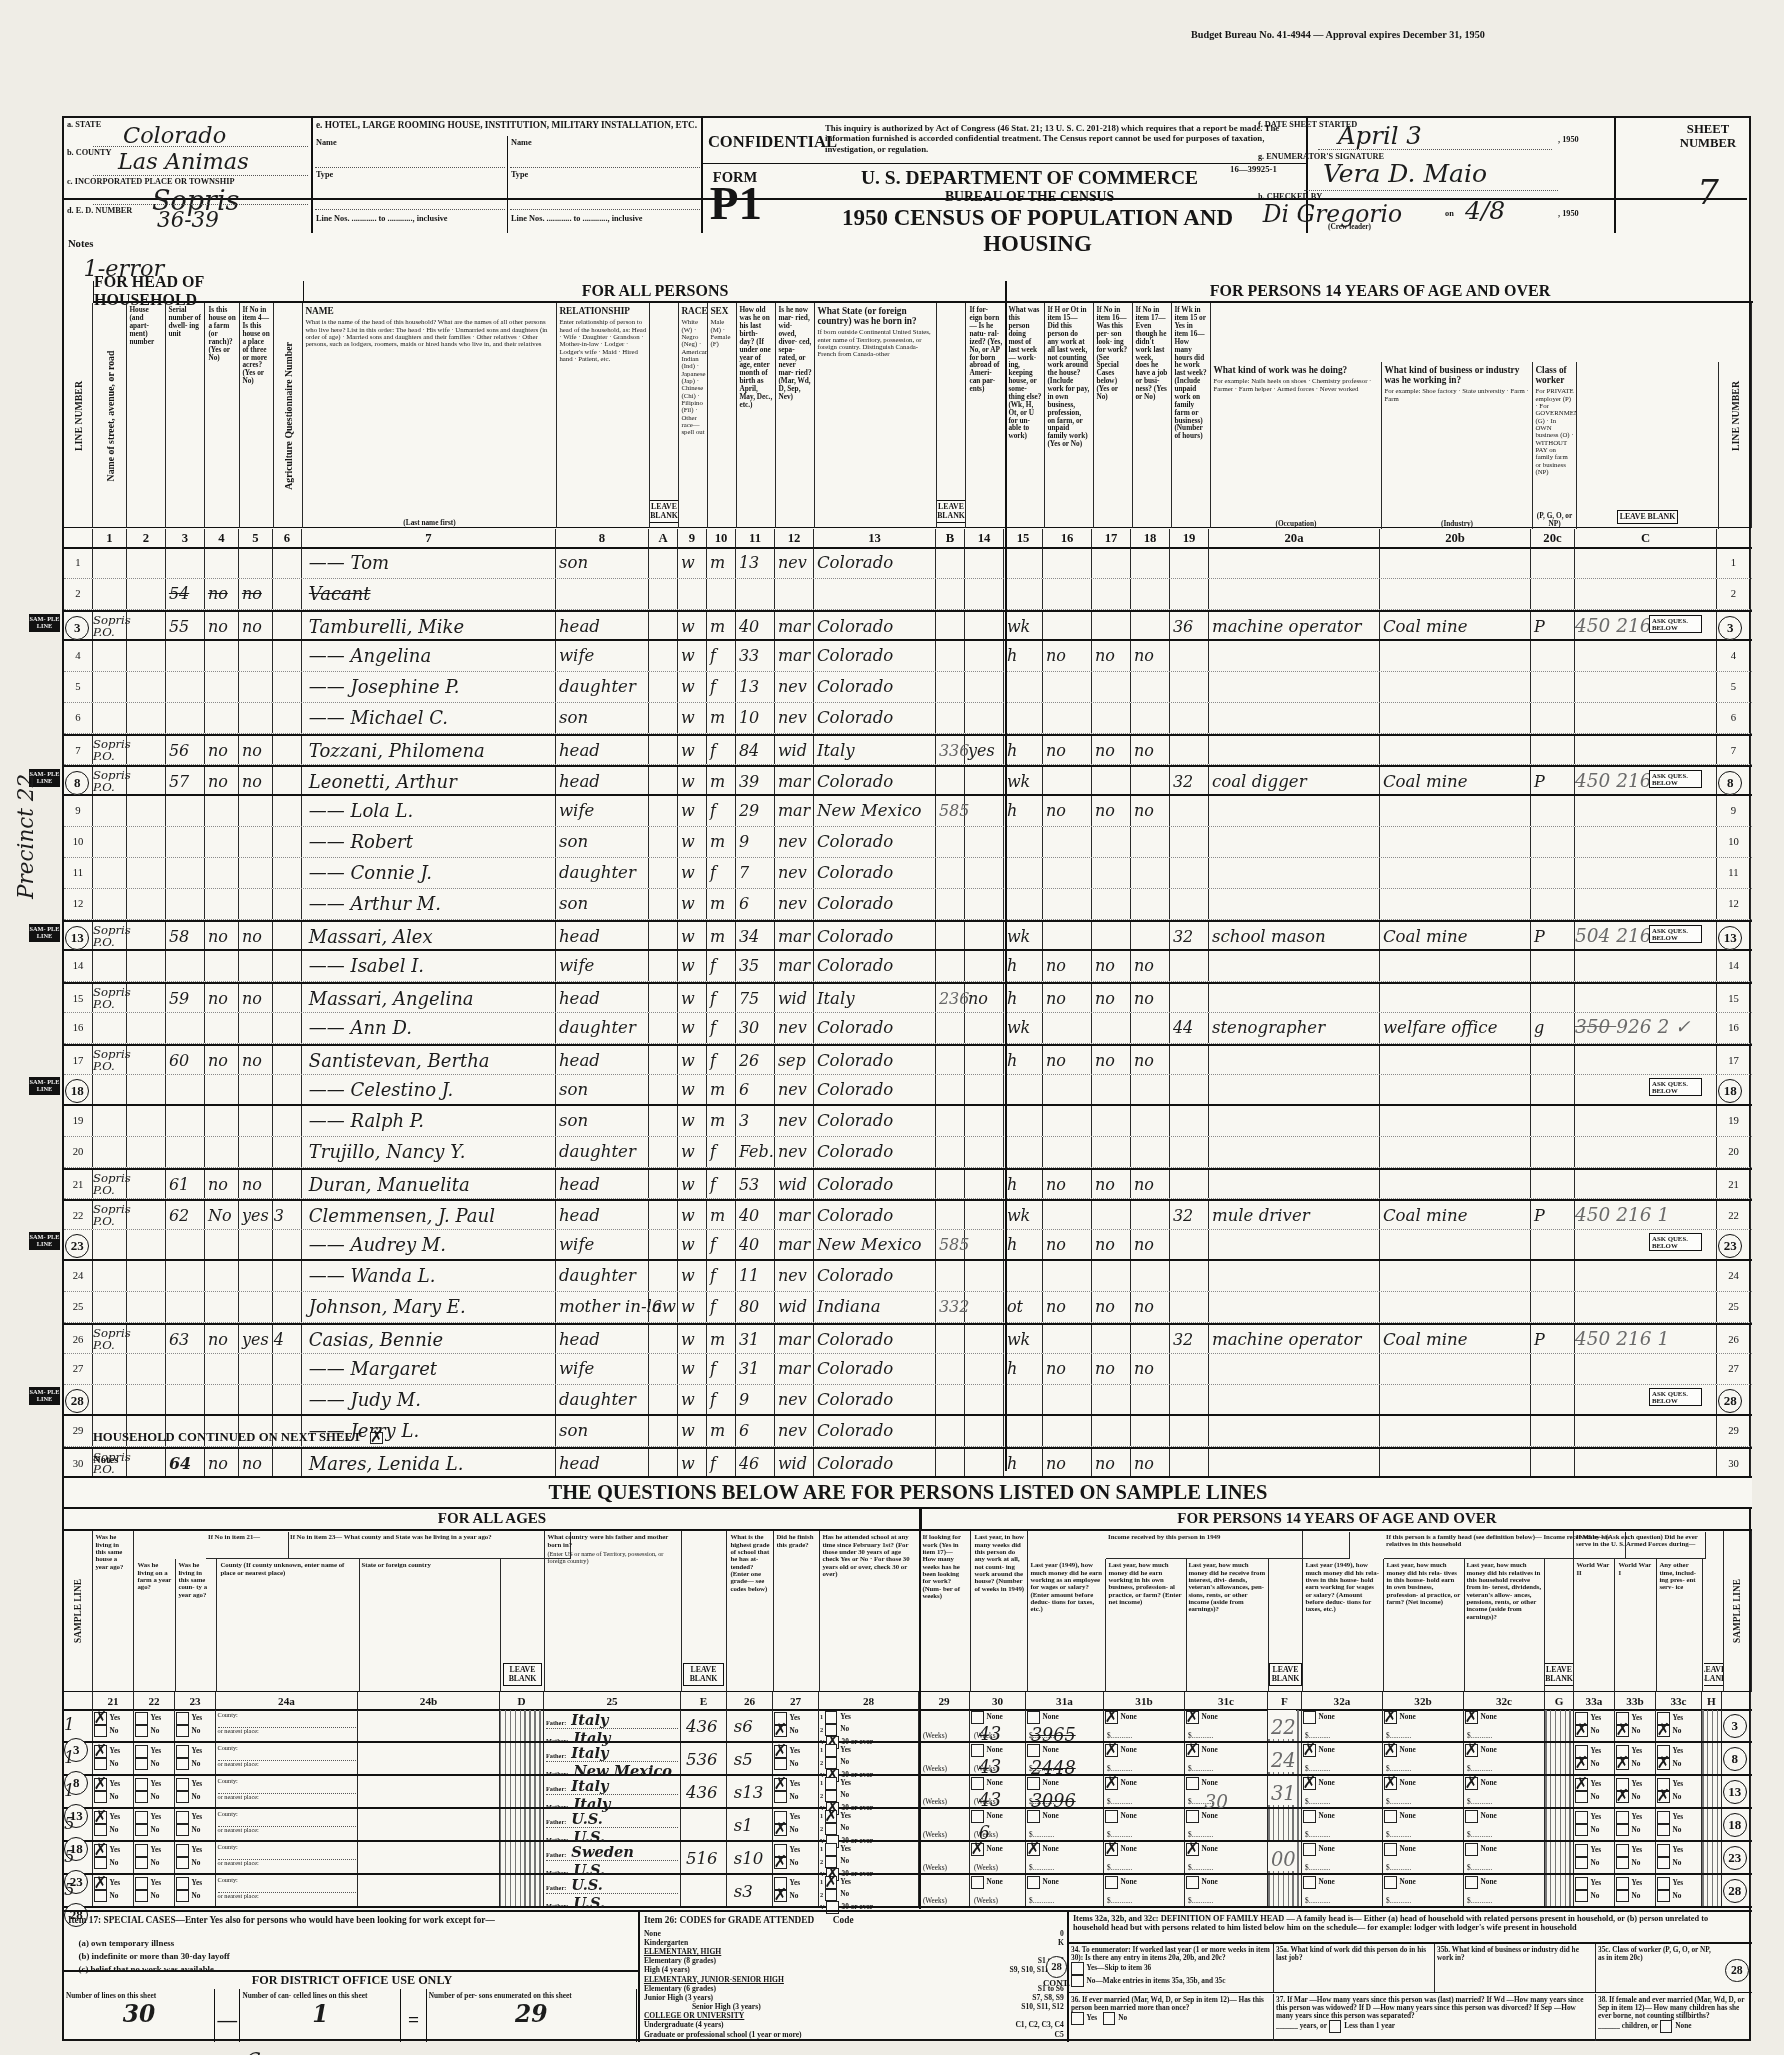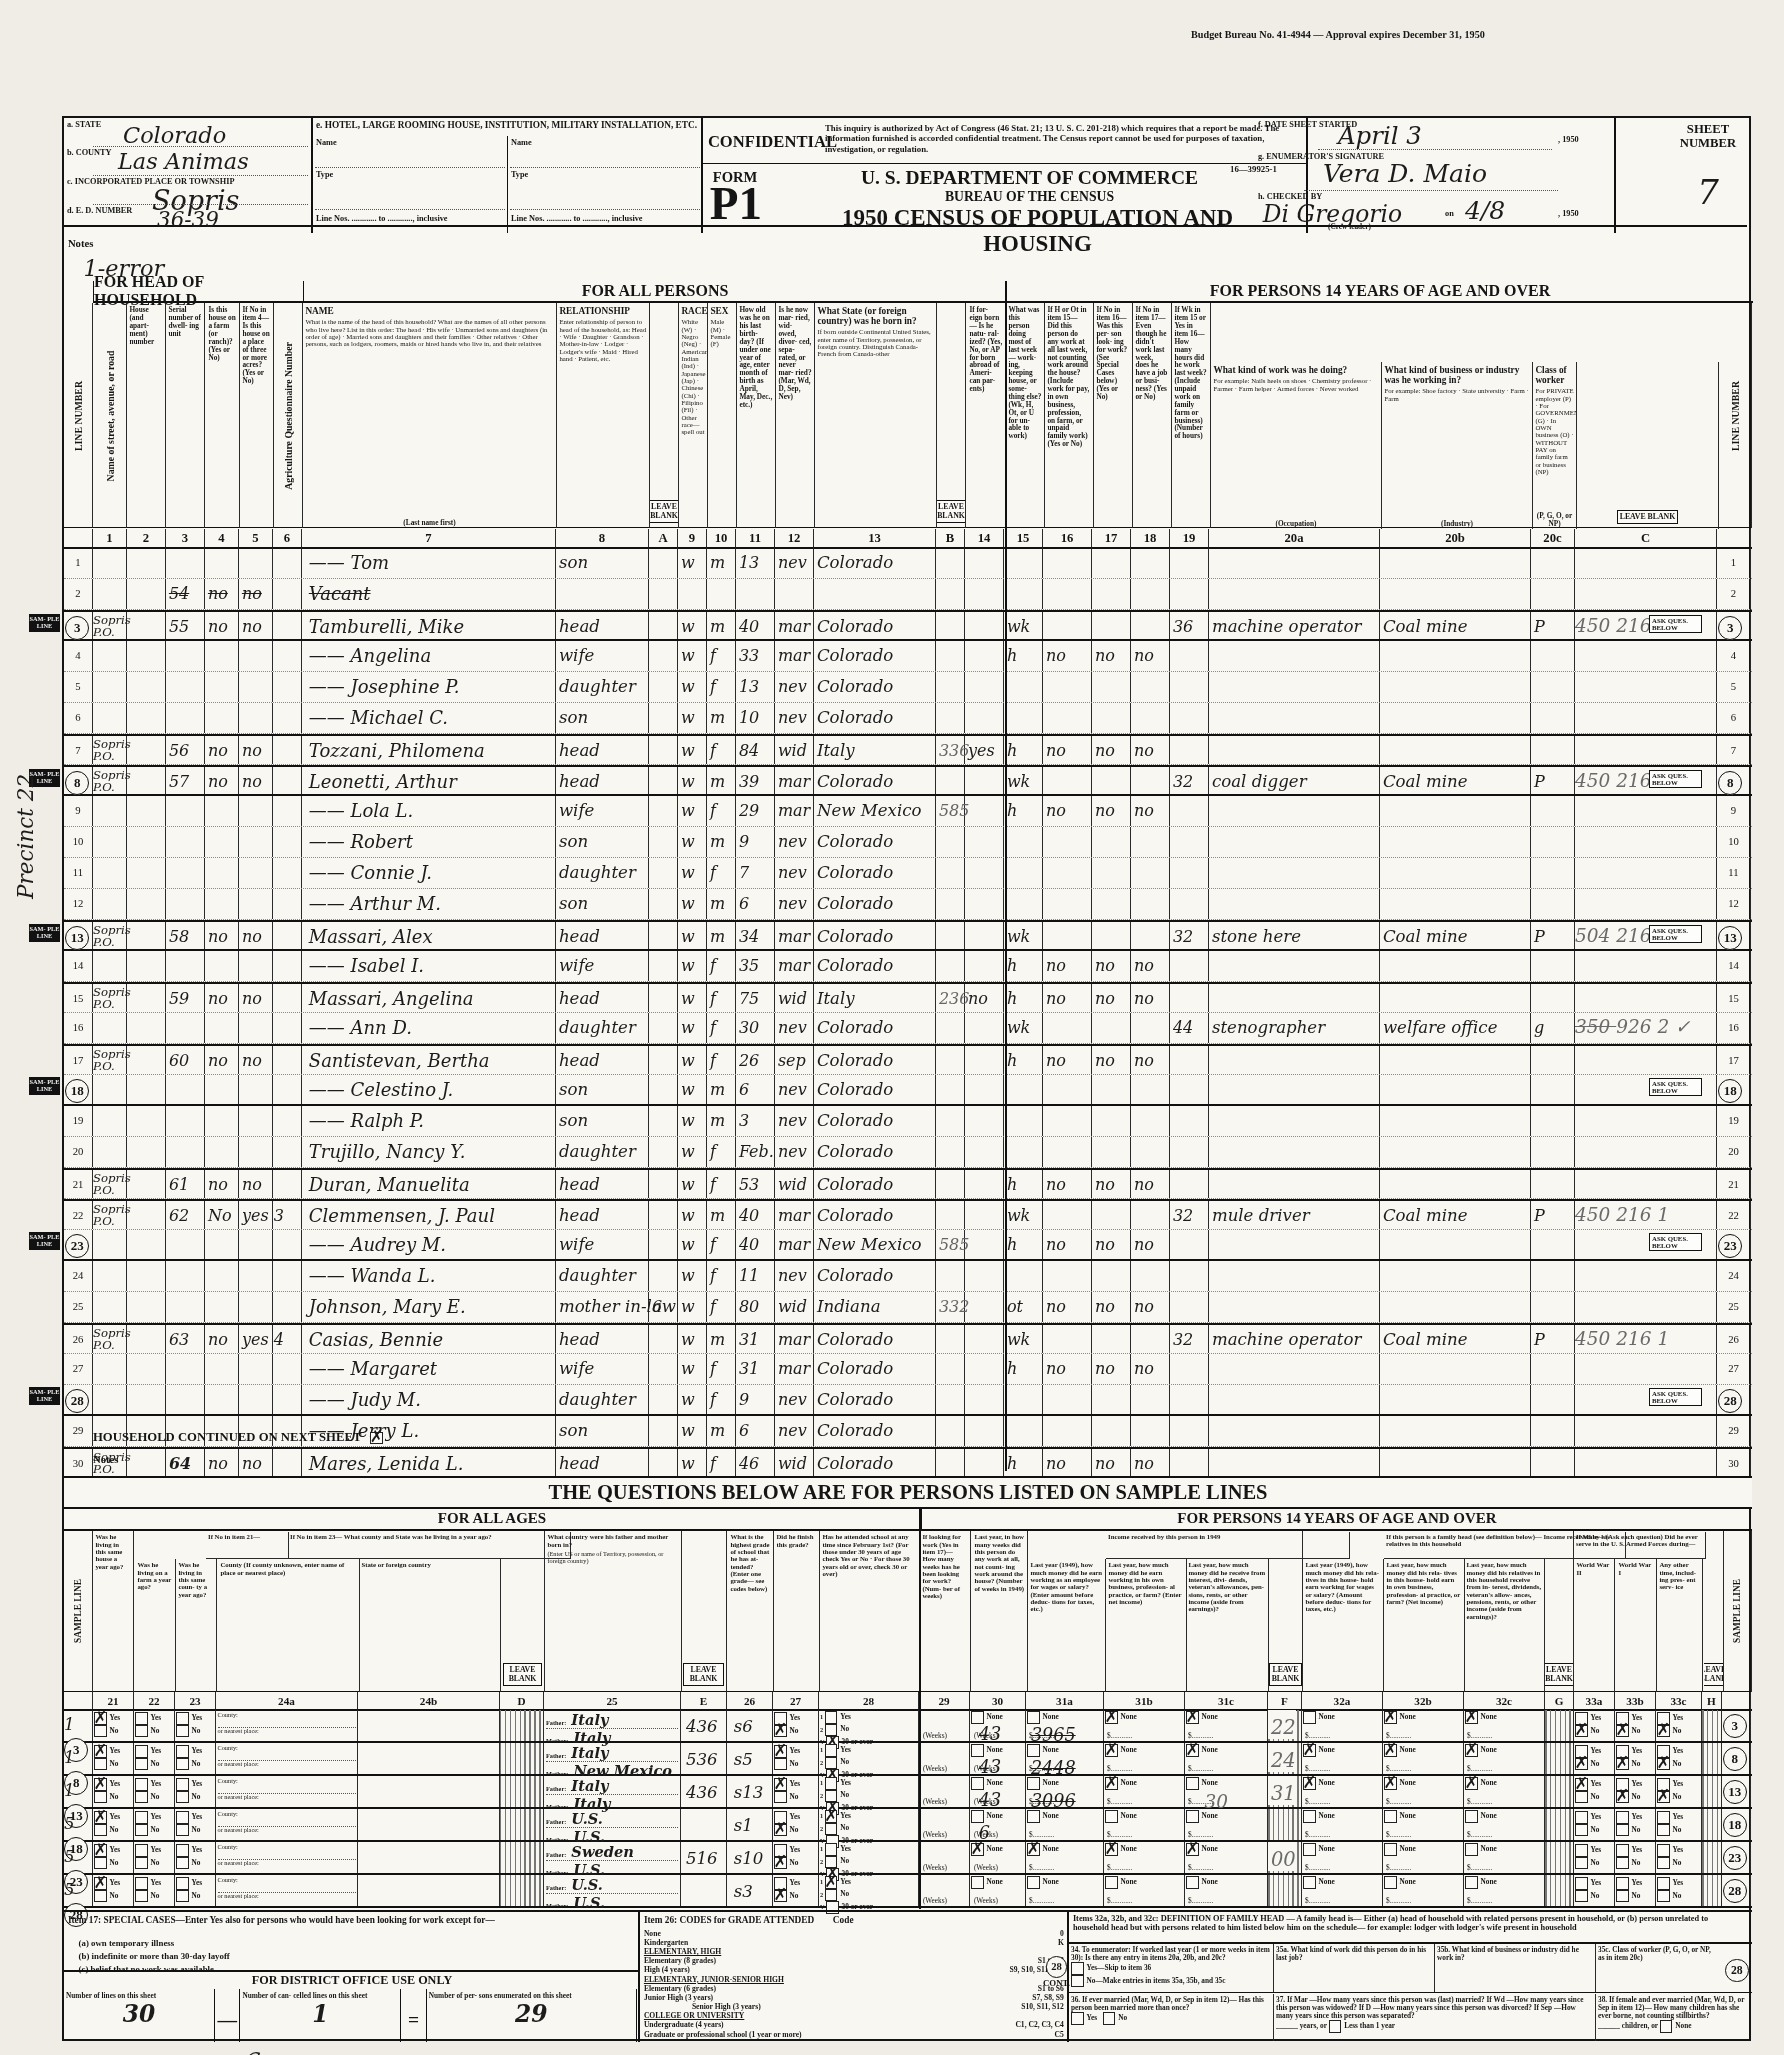--- a/index.html
+++ b/index.html
@@ -32,21 +32,21 @@
   .smallprint{font-size:7.3px;font-weight:bold;line-height:1.1;}
   .sig{font-size:25px;}
 </style>
 </head>
 <body>
 
 <div class="abs tiny" style="left:1191px;top:29px;font-size:10.2px;">Budget Bureau No. 41-4944 — Approval expires December 31, 1950</div>
 
 <div class="form">
 
-  <div class="abs" style="left:0;top:0;width:1683px;height:109px;border-bottom:2.4px solid #111;padding-left:37px;">
+  <div class="abs" style="left:0;top:0;width:1683px;height:82px;border-bottom:2.4px solid #111;padding-left:37px;">
 
     <div class="abs" style="left:0;top:0;width:249px;height:115px;border-right:2px solid #111;">
       <div class="abs tiny" style="left:2.9px;top:2px;">a. STATE</div>
       <div class="abs hw sig" style="left:59px;top:3.9px;font-size:22.4px;">Colorado</div>
       <div class="abs dotline" style="left:29px;top:28px;width:215px;"></div>
       <div class="abs tiny" style="left:2.9px;top:30px;">b. COUNTY</div>
       <div class="abs hw sig" style="left:54px;top:30px;font-size:22.4px;">Las Animas</div>
       <div class="abs dotline" style="left:29px;top:57px;width:215px;"></div>
       <div class="abs tiny" style="left:2.9px;top:59px;">c. INCORPORATED PLACE OR TOWNSHIP</div>
       <div class="abs hw sig" style="left:88px;top:67px;font-size:27px;">Sopris</div>
@@ -916,21 +916,21 @@
           <div class="cell" style="width: 39px;">
             <div class="hw" style="font-size: 16px; white-space: nowrap; padding: 4.9px 0px 0px 2.9px;">wk</div>
           </div>
           <div class="cell" style="width: 49px;"></div>
           <div class="cell" style="width: 39px;"></div>
           <div class="cell" style="width: 39px;"></div>
           <div class="cell" style="width: 39px;">
             <div class="hw" style="font-size: 16px; white-space: nowrap; padding: 4.9px 0px 0px 2.9px;">32</div>
           </div>
           <div class="cell" style="width: 171px;">
-            <div class="hw" style="font-size: 16.6px; white-space: nowrap; padding: 4.9px 0px 0px 2.9px;">stone here</div>
+            <div class="hw" style="font-size: 16.6px; white-space: nowrap; padding: 4.9px 0px 0px 2.9px;">school mason</div>
           </div>
           <div class="cell" style="width: 151px;">
             <div class="hw" style="font-size: 16.6px; white-space: nowrap; padding: 4.9px 0px 0px 2.9px;">Coal mine</div>
           </div>
           <div class="cell" style="width: 44px;">
             <div class="hw" style="font-size: 16px; white-space: nowrap; padding: 4.9px 0px 0px 2.9px;">P</div>
           </div>
           <div class="cell" style="width: 142px;">
             <div class="pencil" style="font-size: 18.5px; white-space: nowrap; padding-top: 2.9px;"><span>504 216 1</span></div>
           </div>

